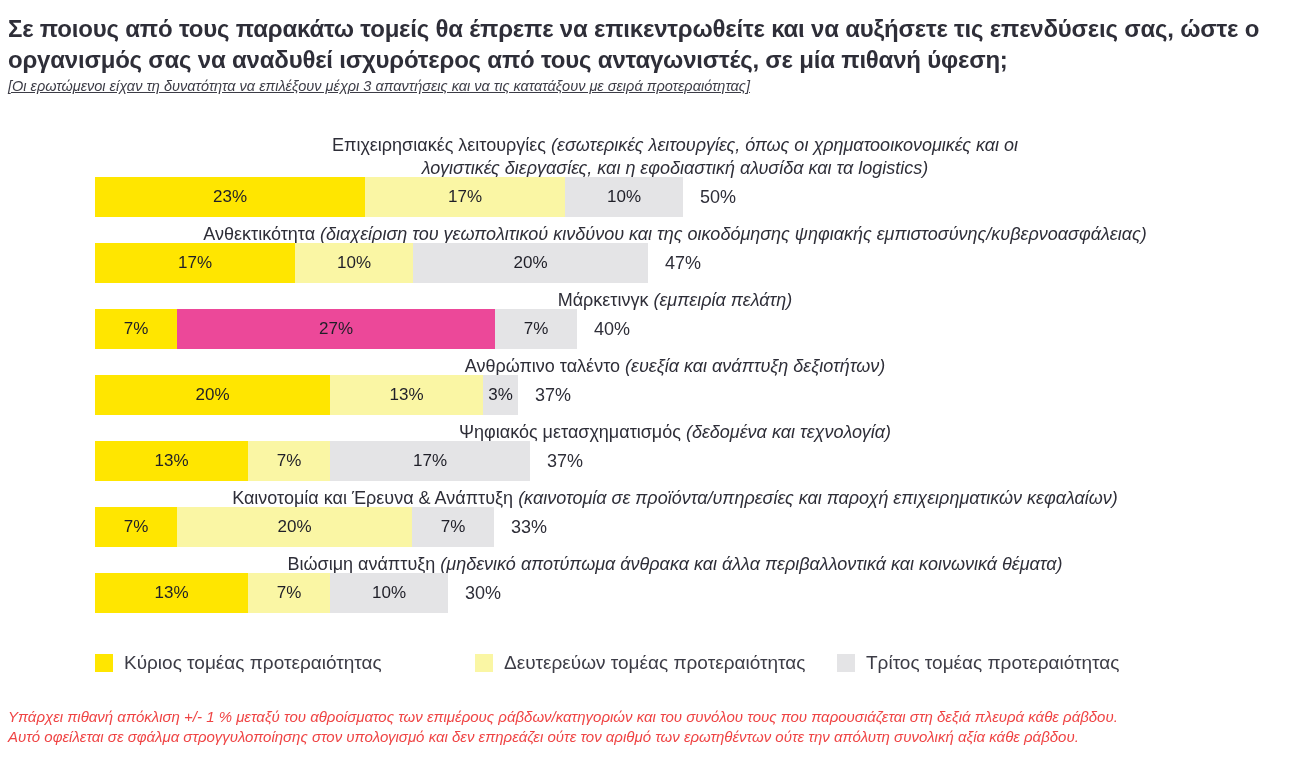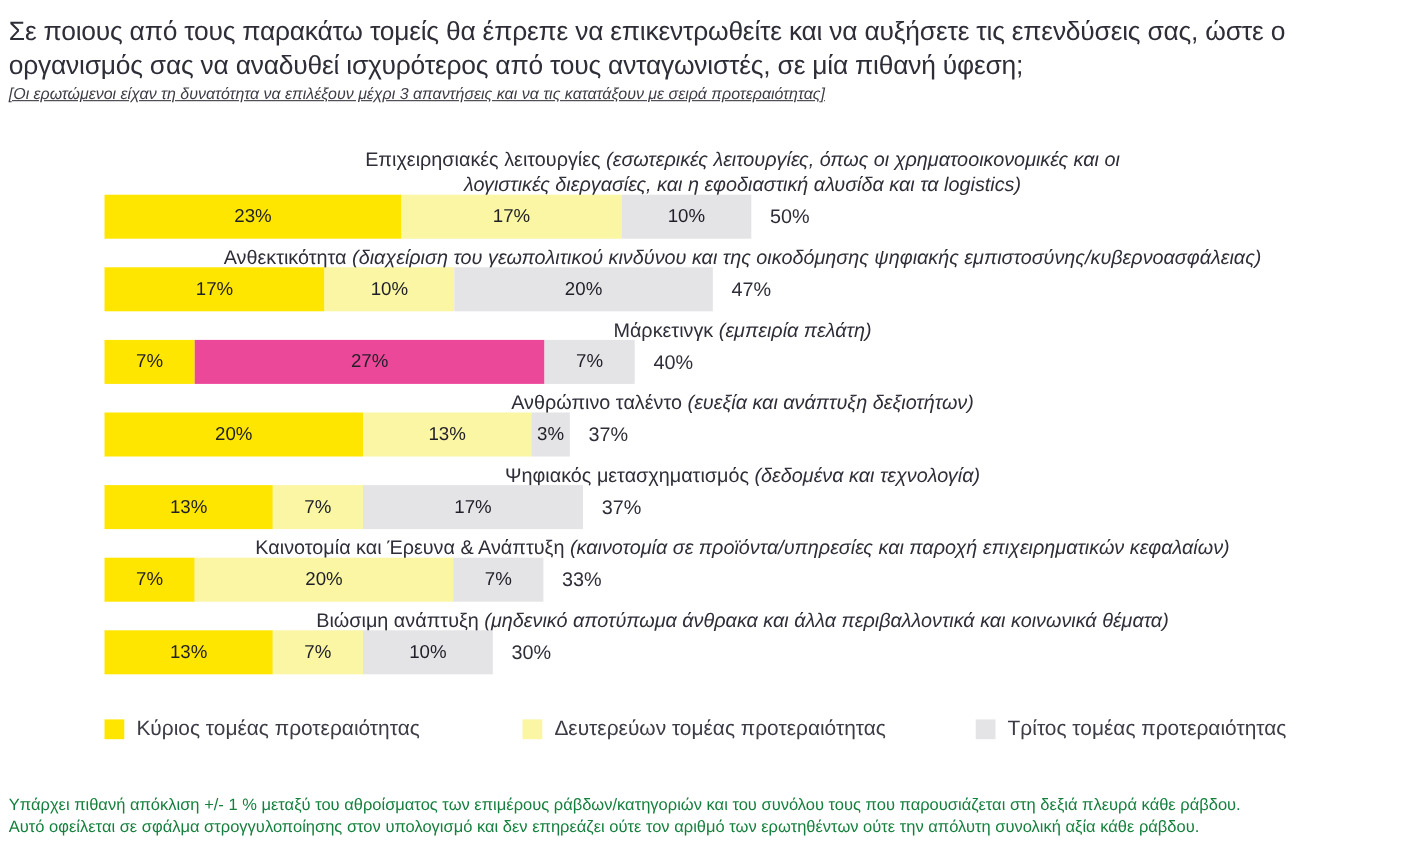--- a/index.html
+++ b/index.html
@@ -9,21 +9,21 @@
     background: #ffffff;
     color: #2e2e38;
     font-family: "Liberation Sans", sans-serif;
     overflow: hidden;
   }
   .page { padding: 13px 8px 0 8px; }
 
   .title {
     font-size: 24px;
     line-height: 31px;
-    font-weight: 400;
+    font-weight: 700;
     color: #2e2e38;
     max-width: 1280px;
     letter-spacing: -0.2px;
   }
   .subtitle {
     margin-top: 3px;
     font-size: 14.5px;
     font-style: italic;
     color: #3c3c46;
     text-decoration: underline;
@@ -44,25 +44,25 @@
     display: flex; align-items: center; justify-content: center;
     overflow: hidden;
     flex: 0 0 auto;
   }
   .seg-label { font-size: 17px; color: #1f1f28; white-space: nowrap; }
   .total-label { margin-left: 17px; font-size: 18px; color: #2e2e38; white-space: nowrap; }
 
   .legend { display: flex; align-items: center; margin-left: 87px; margin-top: 46px; }
   .legend-item { display: flex; align-items: center; }
   .legend-item.li-0 { width: 380px; }
-  .legend-item.li-1 { width: 412px; }
+  .legend-item.li-1 { width: 362px; }
   .legend-swatch { width: 18px; height: 18px; margin-right: 11px; flex: 0 0 auto; }
   .legend-label { font-size: 19px; color: #3c3c46; }
 
-  .footnote { margin-top: 48px; font-size: 15px; line-height: 20px; color: #15803d; max-width: 1285px; }
+  .footnote { margin-top: 33px; font-size: 15px; line-height: 20px; font-style: italic; color: #ef4444; max-width: 1285px; }
 </style>
 </head>
 <body>
 
 <div class="page">
 
   <div class="title">Σε ποιους από τους παρακάτω τομείς θα έπρεπε να επικεντρωθείτε και να αυξήσετε τις επενδύσεις σας, ώστε ο οργανισμός σας να αναδυθεί ισχυρότερος από τους ανταγωνιστές, σε μία πιθανή ύφεση;</div>
   <div class="subtitle">[Οι ερωτώμενοι είχαν τη δυνατότητα να επιλέξουν μέχρι 3 απαντήσεις και να τις κατατάξουν με σειρά προτεραιότητας]</div>
 
   <div class="chart">

